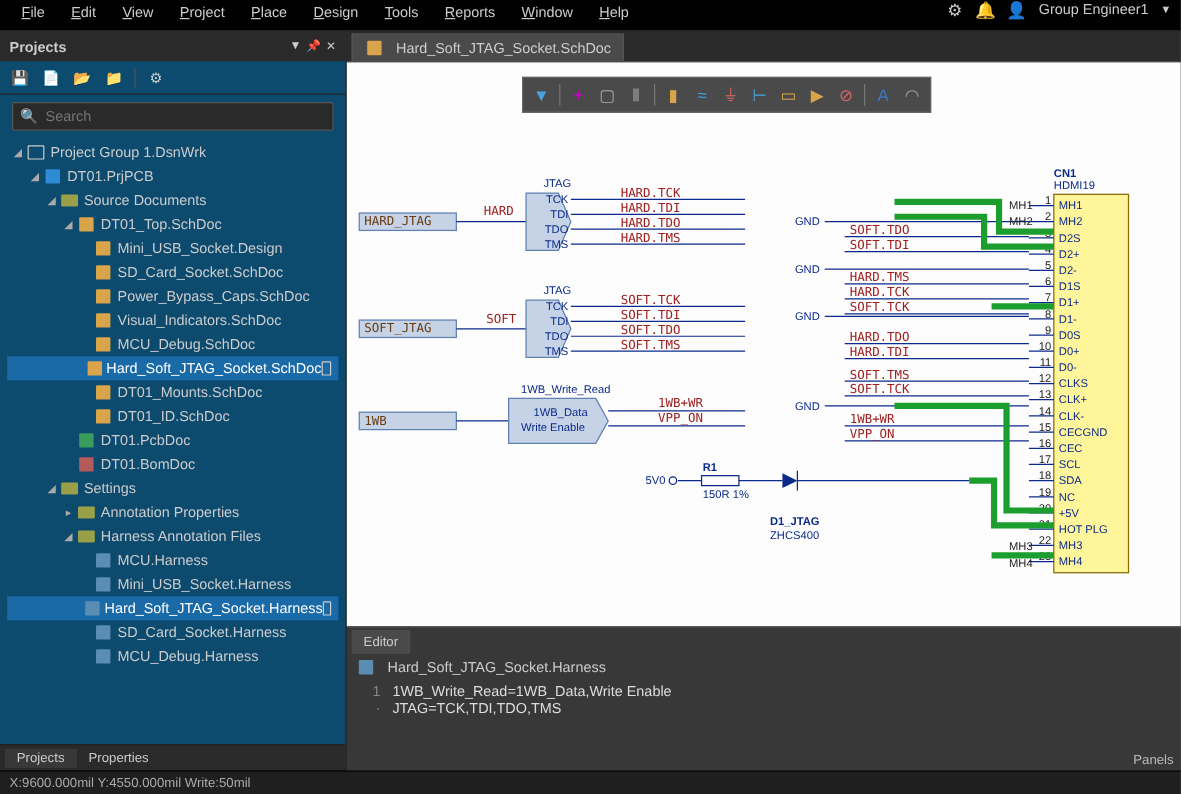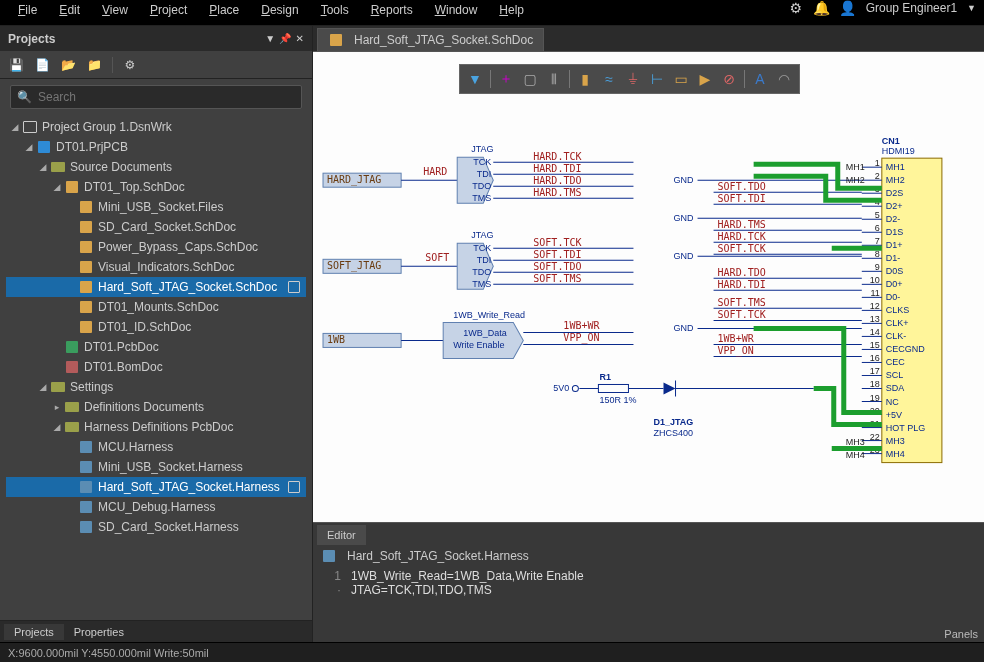--- a/index.html
+++ b/index.html
@@ -4,21 +4,21 @@
 <style>
 * { margin: 0; padding: 0; box-sizing: border-box; font-family: "Segoe UI", Tahoma, sans-serif; }
 body { width: 984px; height: 662px; background: #2b2b2b; color: #ccc; font-size: 12px; overflow: hidden; display: flex; flex-direction: column; }
 .menubar { height: 26px; background: #000000; display: flex; align-items: flex-start; padding: 0 8px; justify-content: space-between; border-bottom: 1px solid #222; }
 .menubar-left { display: flex; gap: 2px; }
 .menu-item { padding: 3px 10px; cursor: pointer; }
 .menu-item u { text-decoration: underline; }
 .menubar-right { display: flex; align-items: center; gap: 10px; }
 .ticon { width: 16px; height: 16px; display: inline-flex; align-items: center; justify-content: center; font-size: 14px; }
 .main-area { flex: 1; display: flex; min-height: 0; }
-.projects-panel { width: 313px; background: #404040; display: flex; flex-direction: column; border-right: 1px solid #222; }
+.projects-panel { width: 289px; background: #0c4a6e; display: flex; flex-direction: column; border-right: 1px solid #222; }
 .panel-header { height: 25px; background: #2a2a2a; display: flex; align-items: center; padding: 0 8px; justify-content: space-between; }
 .panel-header-title { font-weight: bold; font-size: 12px; }
 .panel-header-icons { display: flex; gap: 4px; font-size: 10px; }
 .panel-toolbar { height: 28px; display: flex; align-items: center; gap: 8px; padding: 0 8px; border-bottom: 1px solid #222; }
 .tb-icon { width: 18px; height: 18px; display: inline-flex; align-items: center; justify-content: center; cursor: pointer; border-radius: 2px; }
 .tb-sep { width: 1px; height: 16px; background: #555; }
 .search-box { margin: 6px 10px; height: 24px; background: #2a2a2a; border: 1px solid #555; border-radius: 2px; display: flex; align-items: center; padding: 0 6px; gap: 6px; }
 .search-box input { flex: 1; background: transparent; border: none; outline: none; color: #ccc; font-size: 12px; }
 .tree { flex: 1; overflow: auto; padding: 2px 6px; }
 .tree-row { display: flex; align-items: center; height: 20px; cursor: pointer; white-space: nowrap; padding-right: 6px; }
@@ -142,21 +142,21 @@
             <span class="ic-sch"></span>
           </span>
     <span>DT01_Top.SchDoc</span>
 
   </div>
         <div class="tree-row" style="padding-left:58px">
     <span class="tree-toggle"></span>
     <span class="tree-icon">
             <span class="ic-sch"></span>
           </span>
-    <span>Mini_USB_Socket.Files</span>
+    <span>Mini_USB_Socket.Design</span>
 
   </div>
         <div class="tree-row" style="padding-left:58px">
     <span class="tree-toggle"></span>
     <span class="tree-icon">
             <span class="ic-sch"></span>
           </span>
     <span>SD_Card_Socket.SchDoc</span>
 
   </div>
@@ -167,20 +167,28 @@
           </span>
     <span>Power_Bypass_Caps.SchDoc</span>
 
   </div>
         <div class="tree-row" style="padding-left:58px">
     <span class="tree-toggle"></span>
     <span class="tree-icon">
             <span class="ic-sch"></span>
           </span>
     <span>Visual_Indicators.SchDoc</span>
+
+  </div>
+        <div class="tree-row" style="padding-left:58px">
+    <span class="tree-toggle"></span>
+    <span class="tree-icon">
+            <span class="ic-sch"></span>
+          </span>
+    <span>MCU_Debug.SchDoc</span>
 
   </div>
         <div class="tree-row selected" style="padding-left:58px">
     <span class="tree-toggle"></span>
     <span class="tree-icon">
             <span class="ic-sch"></span>
           </span>
     <span>Hard_Soft_JTAG_Socket.SchDoc</span>
     <span class="tree-marker"></span>
   </div>
@@ -222,29 +230,29 @@
             <span class="ic-folder"></span>
           </span>
     <span>Settings</span>
 
   </div>
         <div class="tree-row" style="padding-left:44px">
     <span class="tree-toggle">▸</span>
     <span class="tree-icon">
             <span class="ic-folder"></span>
           </span>
-    <span>Definitions Documents</span>
+    <span>Annotation Properties</span>
 
   </div>
         <div class="tree-row" style="padding-left:44px">
     <span class="tree-toggle">◢</span>
     <span class="tree-icon">
             <span class="ic-folder"></span>
           </span>
-    <span>Harness Definitions PcbDoc</span>
+    <span>Harness Annotation Files</span>
 
   </div>
         <div class="tree-row" style="padding-left:58px">
     <span class="tree-toggle"></span>
     <span class="tree-icon">
             <span class="ic-harn"></span>
           </span>
     <span>MCU.Harness</span>
 
   </div>
@@ -262,29 +270,29 @@
             <span class="ic-harn"></span>
           </span>
     <span>Hard_Soft_JTAG_Socket.Harness</span>
     <span class="tree-marker"></span>
   </div>
         <div class="tree-row" style="padding-left:58px">
     <span class="tree-toggle"></span>
     <span class="tree-icon">
             <span class="ic-harn"></span>
           </span>
+    <span>SD_Card_Socket.Harness</span>
+
+  </div>
+        <div class="tree-row" style="padding-left:58px">
+    <span class="tree-toggle"></span>
+    <span class="tree-icon">
+            <span class="ic-harn"></span>
+          </span>
     <span>MCU_Debug.Harness</span>
-
-  </div>
-        <div class="tree-row" style="padding-left:58px">
-    <span class="tree-toggle"></span>
-    <span class="tree-icon">
-            <span class="ic-harn"></span>
-          </span>
-    <span>SD_Card_Socket.Harness</span>
 
   </div>
         <div class="tree-row" style="padding-left:58px">
     <span class="tree-toggle"></span>
 
   </div>
       </div>
 
     <div class="bottom-tabs">
       <div class="btab active">Projects</div>

